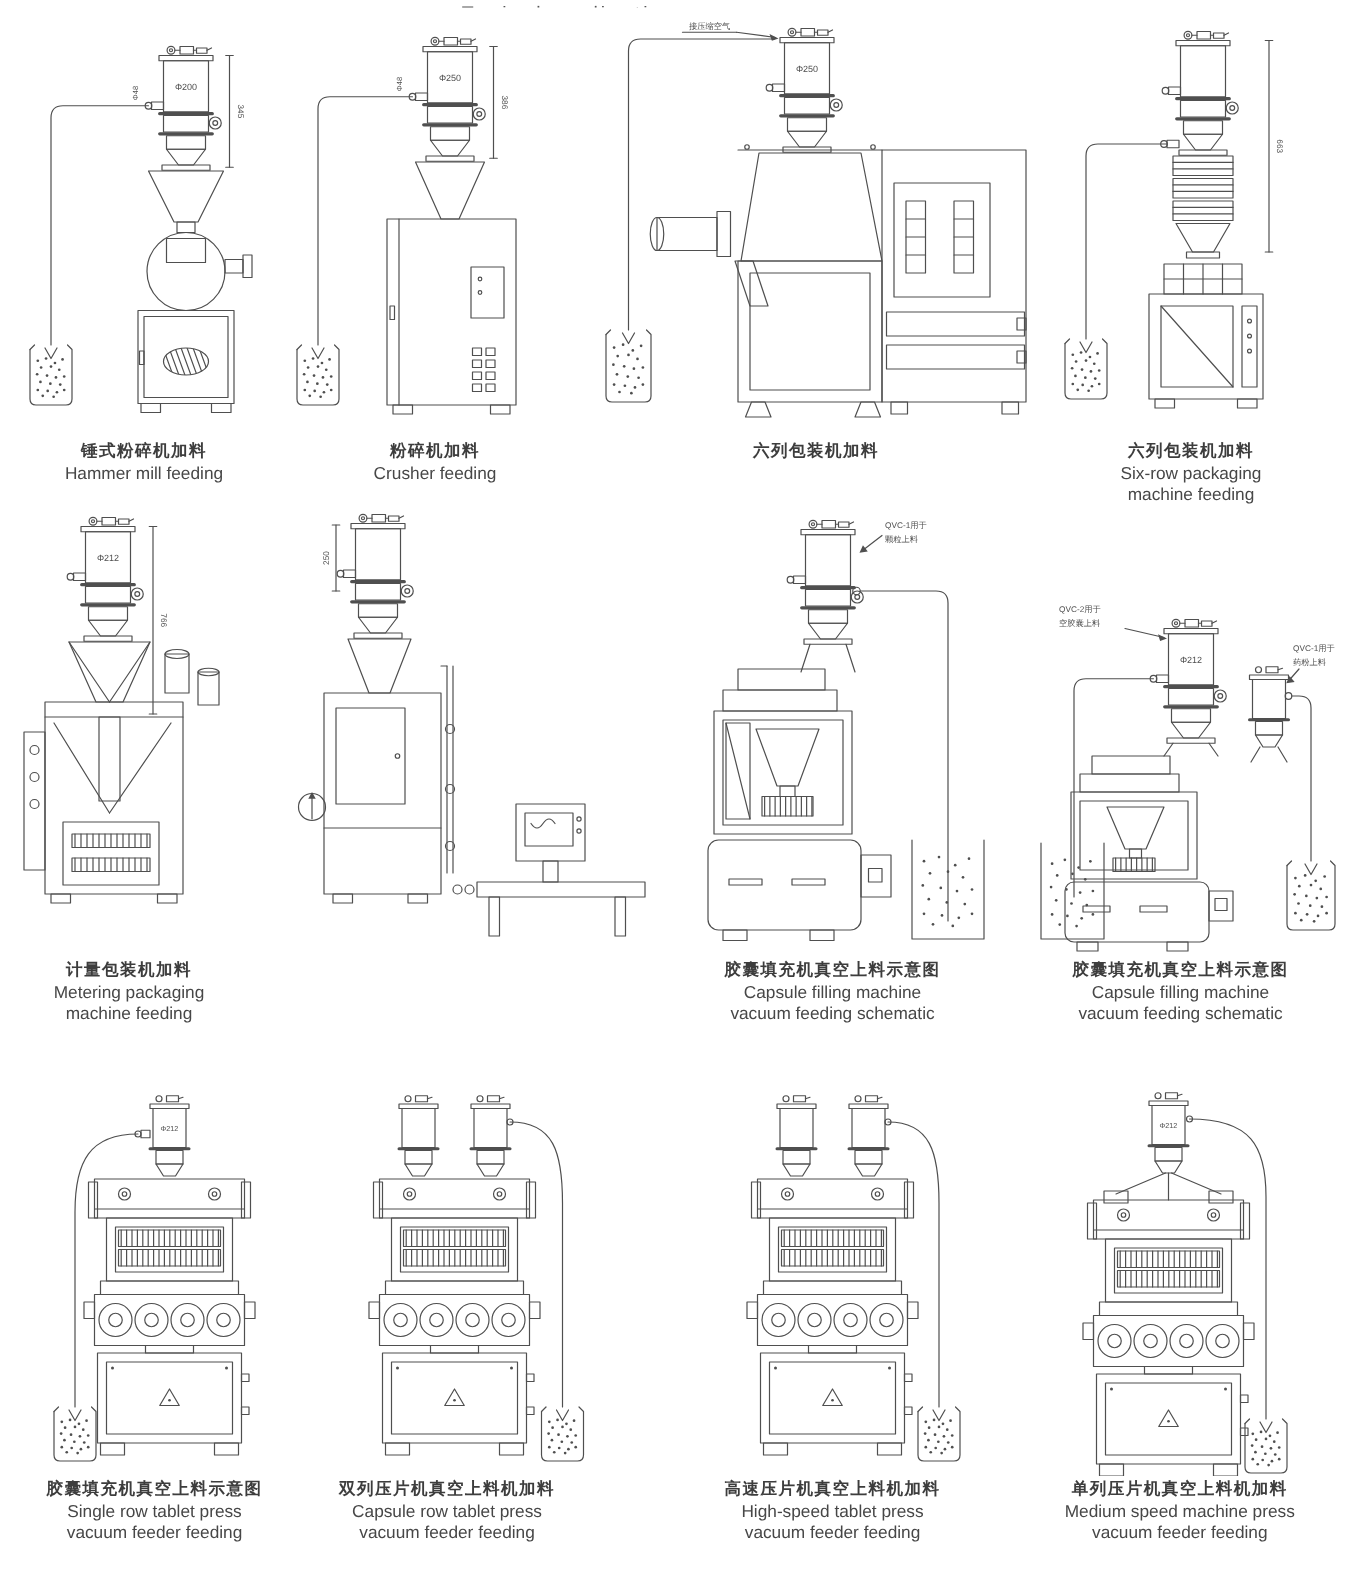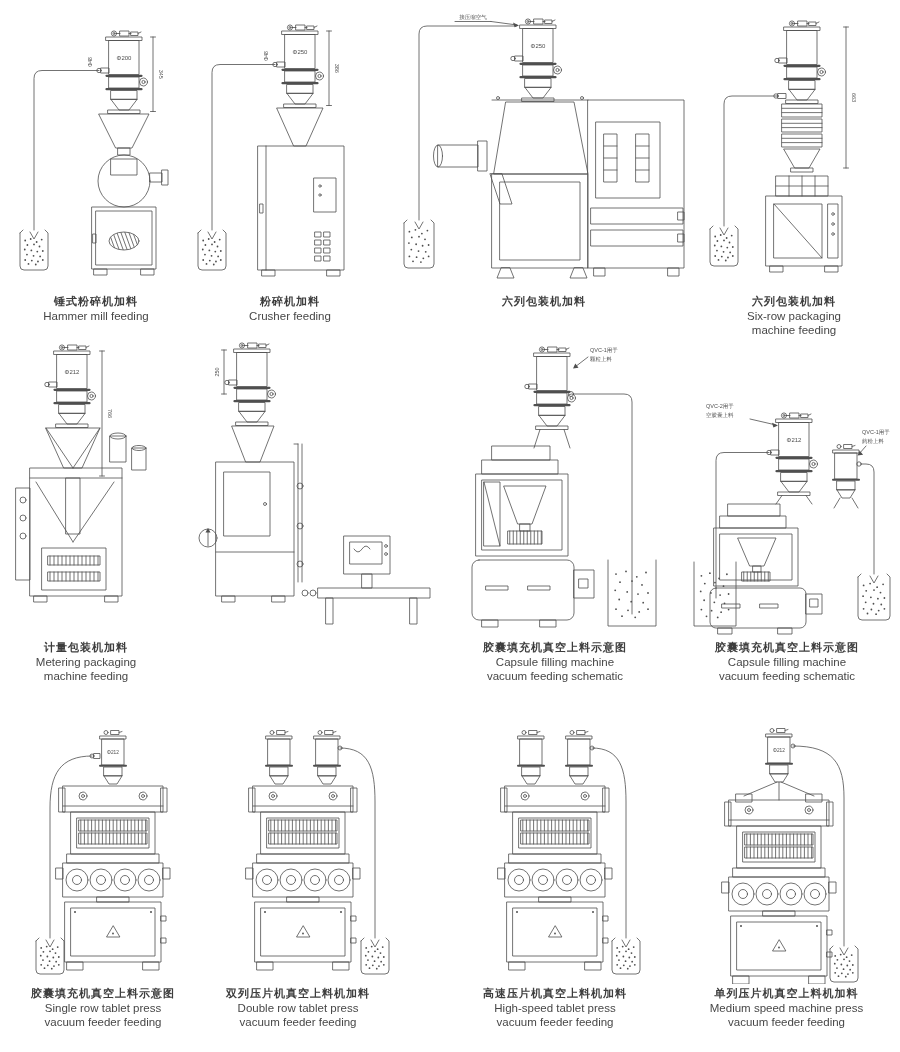--- a/index.html
+++ b/index.html
@@ -964,21 +964,21 @@
             <circle cx="138" cy="184" r="1" fill="#4f4f4f" stroke="none"></circle>
             <rect x="148" y="188" width="5" height="5" fill="none"></rect>
             <rect x="148" y="210" width="5" height="5" fill="none"></rect>
             <rect x="54" y="234" width="16" height="8" fill="none"></rect>
             <rect x="130" y="234" width="16" height="8" fill="none"></rect>
           </g>
         </svg>
       </div>
     <figcaption class="caption">
       <div class="cap-cn">双列压片机真空上料机加料</div>
-      <div class="cap-en">Double row tablet press</div>
+      <div class="cap-en">Capsule row tablet press</div>
       <div class="cap-en">vacuum feeder feeding</div>
     </figcaption>
   </figure>
 
   <figure class="fig" style="left:460px;top:728px;width:190px">
     <div class="art">
         <svg width="190" height="256" viewBox="0 0 190 256">
           <g stroke="#4f4f4f" stroke-width="0.8" fill="none" stroke-linejoin="round" stroke-linecap="round">
             <circle cx="64" cy="4.5" r="2" fill="none"></circle>
             <rect x="69" y="2.5" width="8" height="4" fill="none"></rect>

